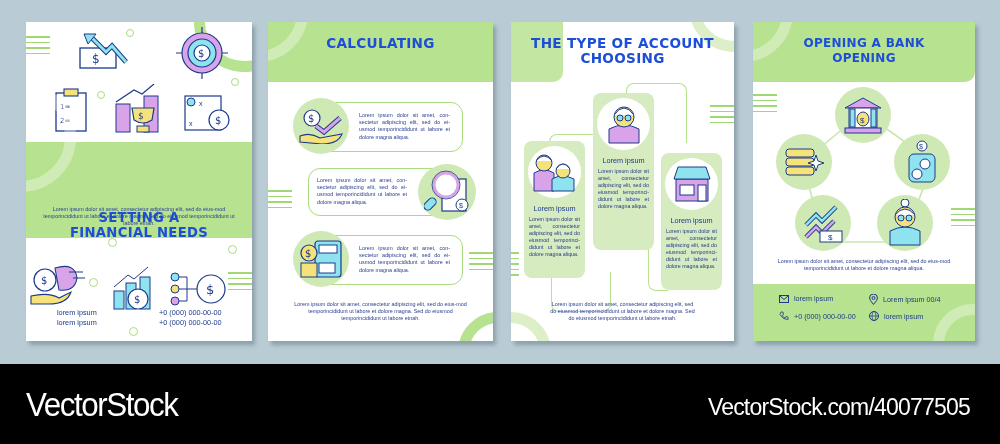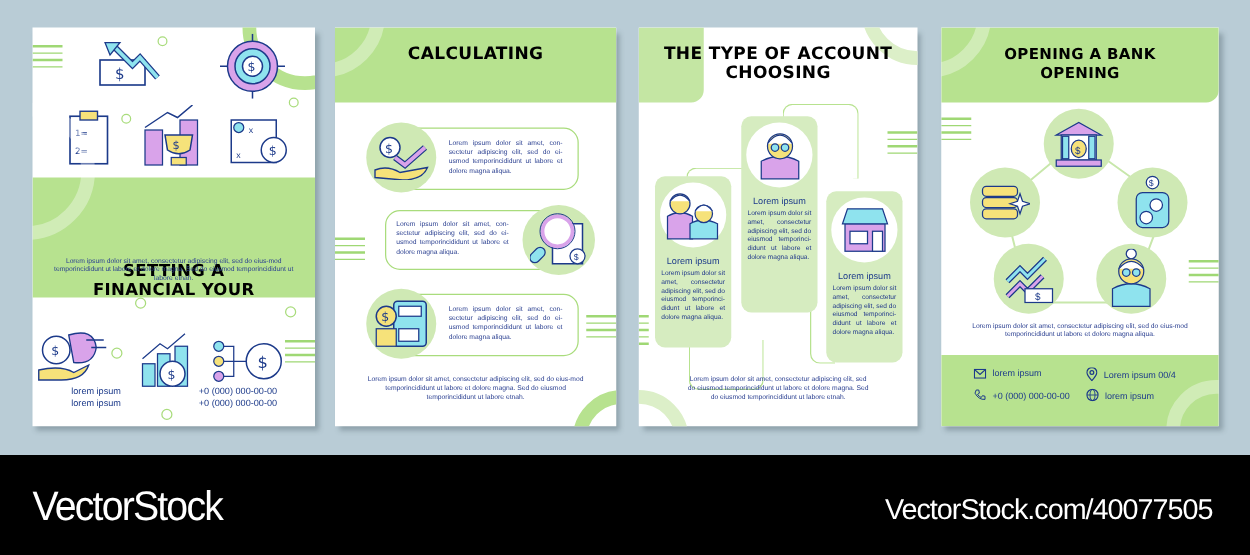--- a/index.html
+++ b/index.html
@@ -3,21 +3,21 @@
 <meta charset="utf-8">
 <style>
   * { box-sizing: border-box; margin: 0; padding: 0; }
   body { width: 1000px; height: 444px; background: #b9ccd6; position: relative; overflow: hidden; font-family: "Liberation Sans", sans-serif; }
   .card { position: absolute; top: 22px; height: 319px; background: #fff; box-shadow: 3px 4px 4px rgba(60,80,90,0.35); overflow: hidden; }
   .c1 { left: 26px; width: 226px; }
   .c2 { left: 268px; width: 225px; }
   .c3 { left: 511px; width: 223px; }
   .c4 { left: 753px; width: 222px; }
   .navy { color: #1c3a8a; }
-  .title { position: absolute; left: 0; right: 0; text-align: center; color: #000000; font-weight: 900; font-size: 13.2px; line-height: 15px; letter-spacing: 0.3px; font-family: "DejaVu Sans", sans-serif; }
+  .title { position: absolute; left: 0; right: 0; text-align: center; color: #1d4ed8; font-weight: 900; font-size: 13.2px; line-height: 15px; letter-spacing: 0.3px; font-family: "DejaVu Sans", sans-serif; }
   .small { font-size: 5.4px; line-height: 7.2px; color: #2a3f90; }
   .green { background: #b7e28f; }
   .lines { position: absolute; width: 24px; }
   .lines i { display: block; height: 1.5px; background: #9fd874; margin-bottom: 4px; }
   .ring { position: absolute; border-radius: 50%; border: 1.6px solid #a9dc7c; }
   .bigring { position: absolute; border-radius: 50%; border: 11px solid #b7e28f; }
   .bigring.light { border-color: rgba(255,255,255,0.35); }
   .circ { position: absolute; border-radius: 50%; background: #cfe9b4; display: flex; align-items: center; justify-content: center; }
   .pill { position: absolute; border: 1.6px solid #a9dc7c; border-radius: 12px; background: #fff; }
   .col { position: absolute; background: #d6ecc0; border-radius: 8px; }
@@ -91,21 +91,21 @@
         <text x="6" y="32" font-size="7" fill="#1c3a8a">x</text>
         <circle cx="36" cy="26" r="10" fill="#fff" stroke="#1c3a8a" stroke-width="1.2"></circle>
         <text x="32" y="30" font-size="10" fill="#1c3a8a" font-family="DejaVu Sans">$</text>
       </svg>
   </div>
 
   <div class="green" style="position:absolute;left:0;top:120px;width:226px;height:96px;">
     <div class="bigring light" style="left:-60px;top:-60px;width:110px;height:110px;"></div>
     <div class="title" style="top:24px;margin-top:44px;">
       <div>SETTING A</div>
-      <div>FINANCIAL YOUR</div>
+      <div>FINANCIAL NEEDS</div>
     </div>
     <div class="small" style="position:absolute;left:12px;right:12px;top:64px;text-align:center;">Lorem ipsum dolor sit amet, consectetur adipiscing elit, sed do eius-mod temporincididunt ut labore et dolore magna. Sed do eiusmod temporincididunt ut labore etnah.</div>
   </div>
 
   <div class="ring" style="left:82px;top:216px;width:9px;height:9px;"></div>
   <div class="ring" style="left:202px;top:223px;width:9px;height:9px;"></div>
   <div class="ring" style="left:63px;top:256px;width:9px;height:9px;"></div>
   <div class="ring" style="left:103px;top:305px;width:9px;height:9px;"></div>
   <div class="lines" style="right:0;top:250px;">
       <i></i>

